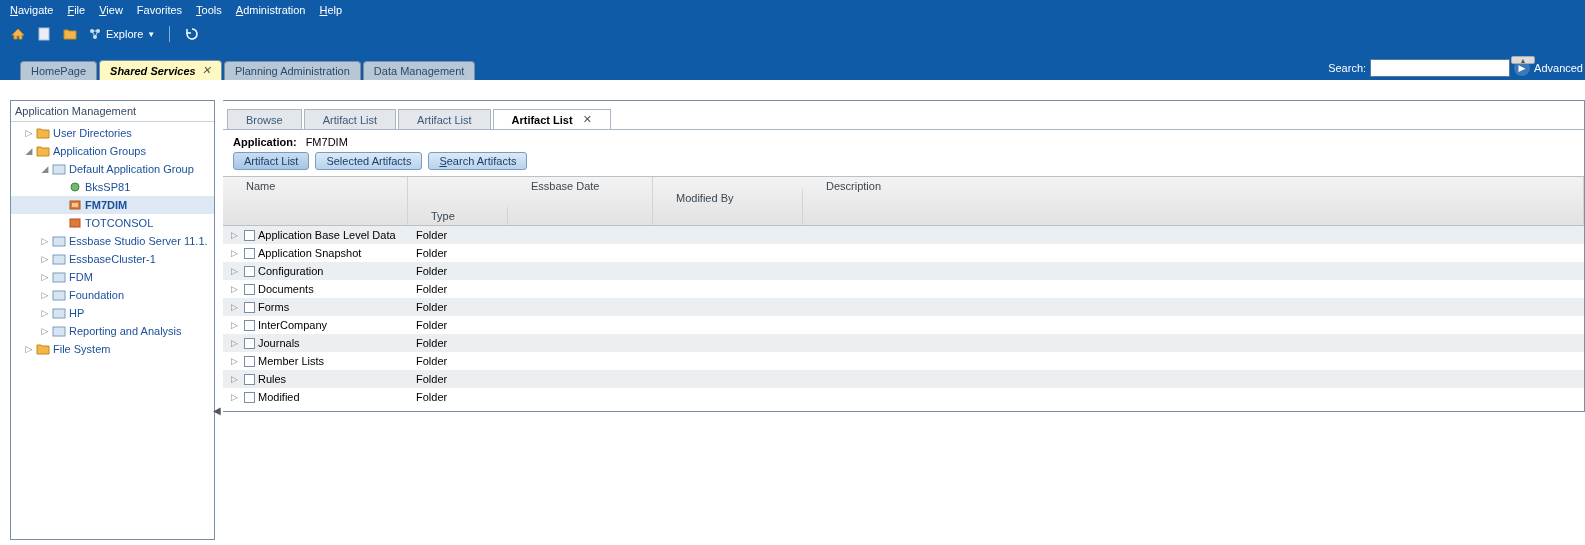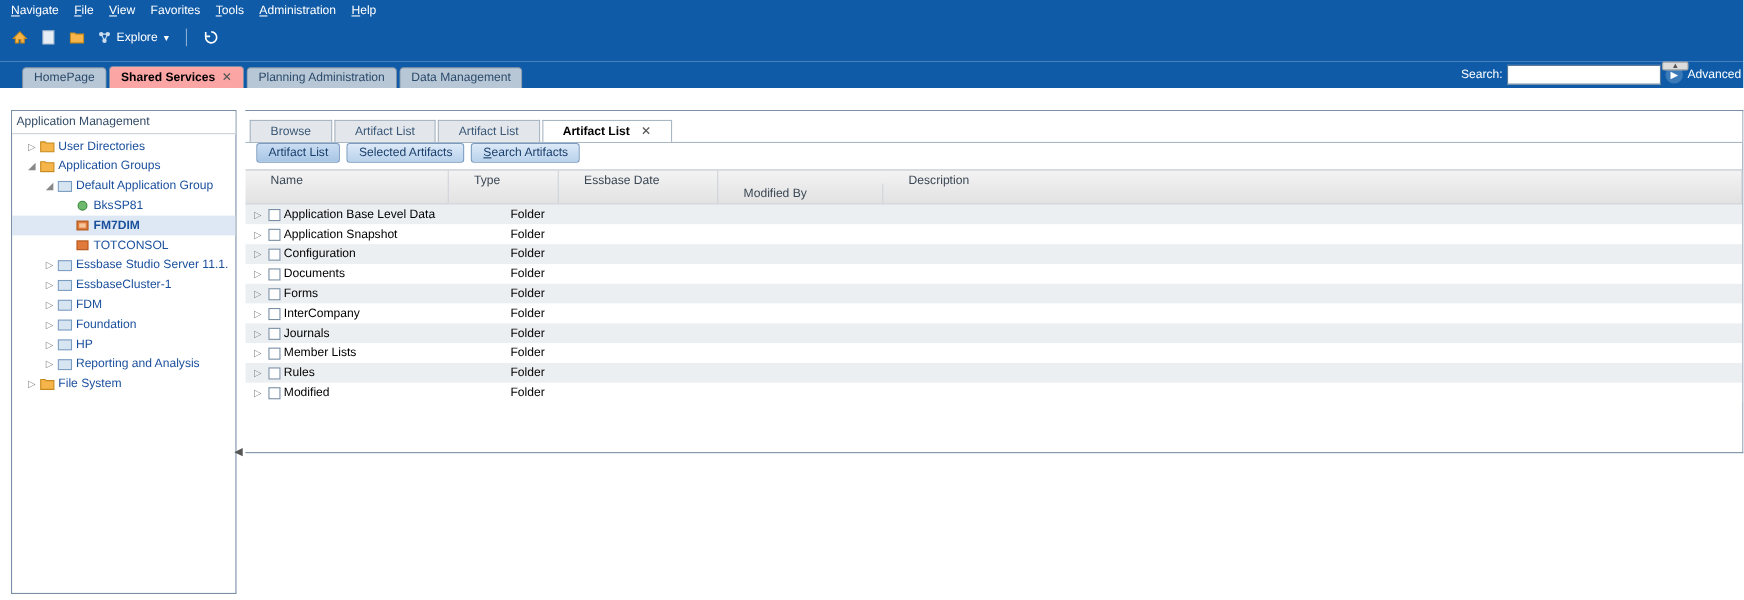--- a/index.html
+++ b/index.html
@@ -75,23 +75,24 @@
   padding: 3px 10px;
   margin-right: 2px;
   color: #2a4a6a;
   cursor: pointer;
   display: flex;
   align-items: center;
   gap: 6px;
   font-size: 11px;
 }
 .tab.active {
-  background: #fca5a5;
+  background: #fef9c3;
   color: #000;
   font-weight: bold;
+  font-style: italic;
 }
 .tab .close-x {
   font-weight: normal;
   cursor: pointer;
   color: #555;
 }
 .search-area {
   position: absolute;
   right: 0;
   top: 0;
@@ -263,42 +264,42 @@
   border-top: 1px solid #b9c2cb;
   border-bottom: 1px solid #b9c2cb;
 }
 .grid-header .gh {
   padding: 3px 23px;
   border-right: 1px solid #cfd4da;
   color: #3a4754;
   text-align: left;
 }
 .col-name { width: 185px; }
-.col-type { width: 100px; }
+.col-type { width: 100px; margin-top: 30px; }
 .col-mdate { width: 145px; }
 .col-mby { width: 150px; margin-top: 12px; }
 .col-desc { flex: 1; }
 
 .grid-body {}
 .grid-row {
   display: flex;
   align-items: center;
   height: 18px;
 }
 .grid-row:nth-child(odd) { background: #eceff2; }
 .grid-row:nth-child(even) { background: #fff; }
 .grid-row .cell { padding: 0 8px; }
 .grid-row .name-cell {
   width: 185px;
   display: flex;
   align-items: center;
   gap: 3px;
   padding-left: 8px;
 }
-.grid-row .type-cell { width: 100px; margin-left: 48px; }
+.grid-row .type-cell { width: 100px; }
 .grid-row .mdate-cell { width: 145px; }
 .grid-row .mby-cell { width: 150px; }
 .grid-row .desc-cell { flex: 1; }
 .expander-sm {
   color: #888;
   font-size: 9px;
   width: 10px;
   cursor: pointer;
 }
 .chk {
@@ -556,20 +557,24 @@
         </div>
       <div class="inner-tab">
           <span>Artifact List</span>
         </div>
       <div class="inner-tab active">
         <span>Artifact List</span>
         <span class="close-x">✕</span>
       </div>
     </div>
 
+    <div class="app-context">
+      <span class="lbl">Application:</span>
+      <span class="val">FM7DIM</span>
+    </div>
 
     <div class="btn-row">
       <button class="soft-btn active"><span>Artifact List</span></button>
       <button class="soft-btn"><span>Selected Artifacts</span></button>
       <button class="soft-btn"><span class="mnemonic">S</span>earch Artifacts</button>
     </div>
 
     <div class="grid-header">
       <div class="gh col-name">Name</div>
       <div class="gh col-type">Type</div>

